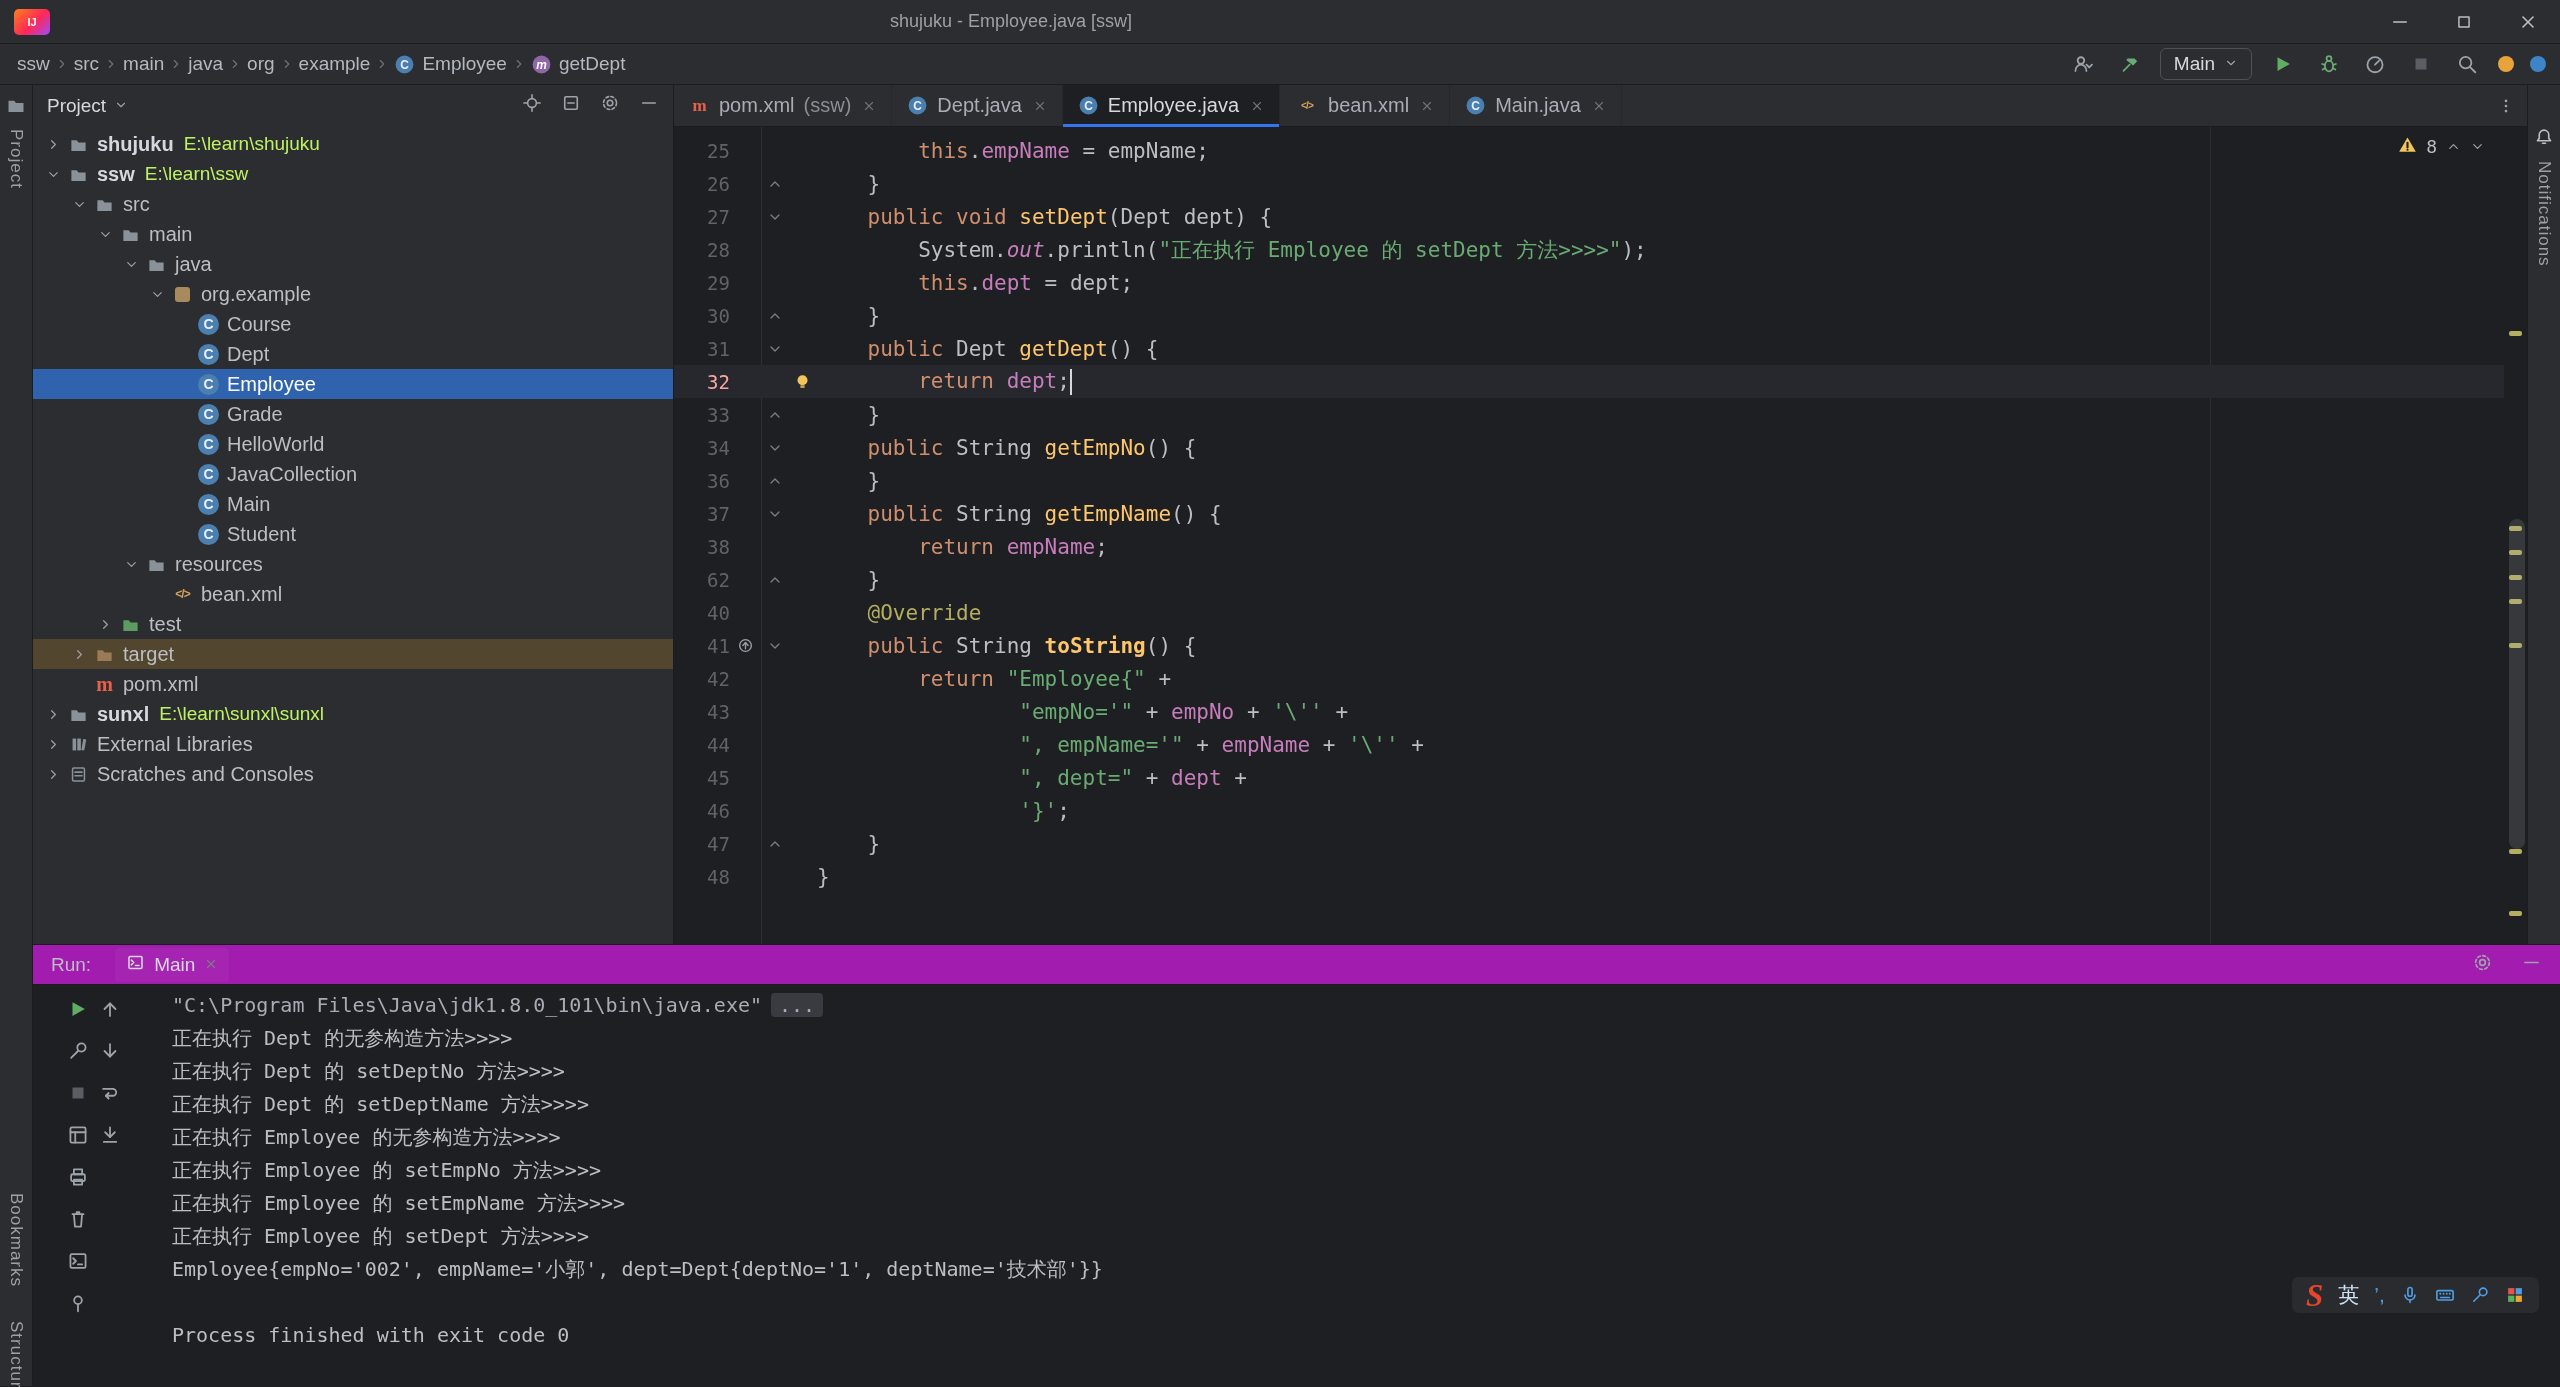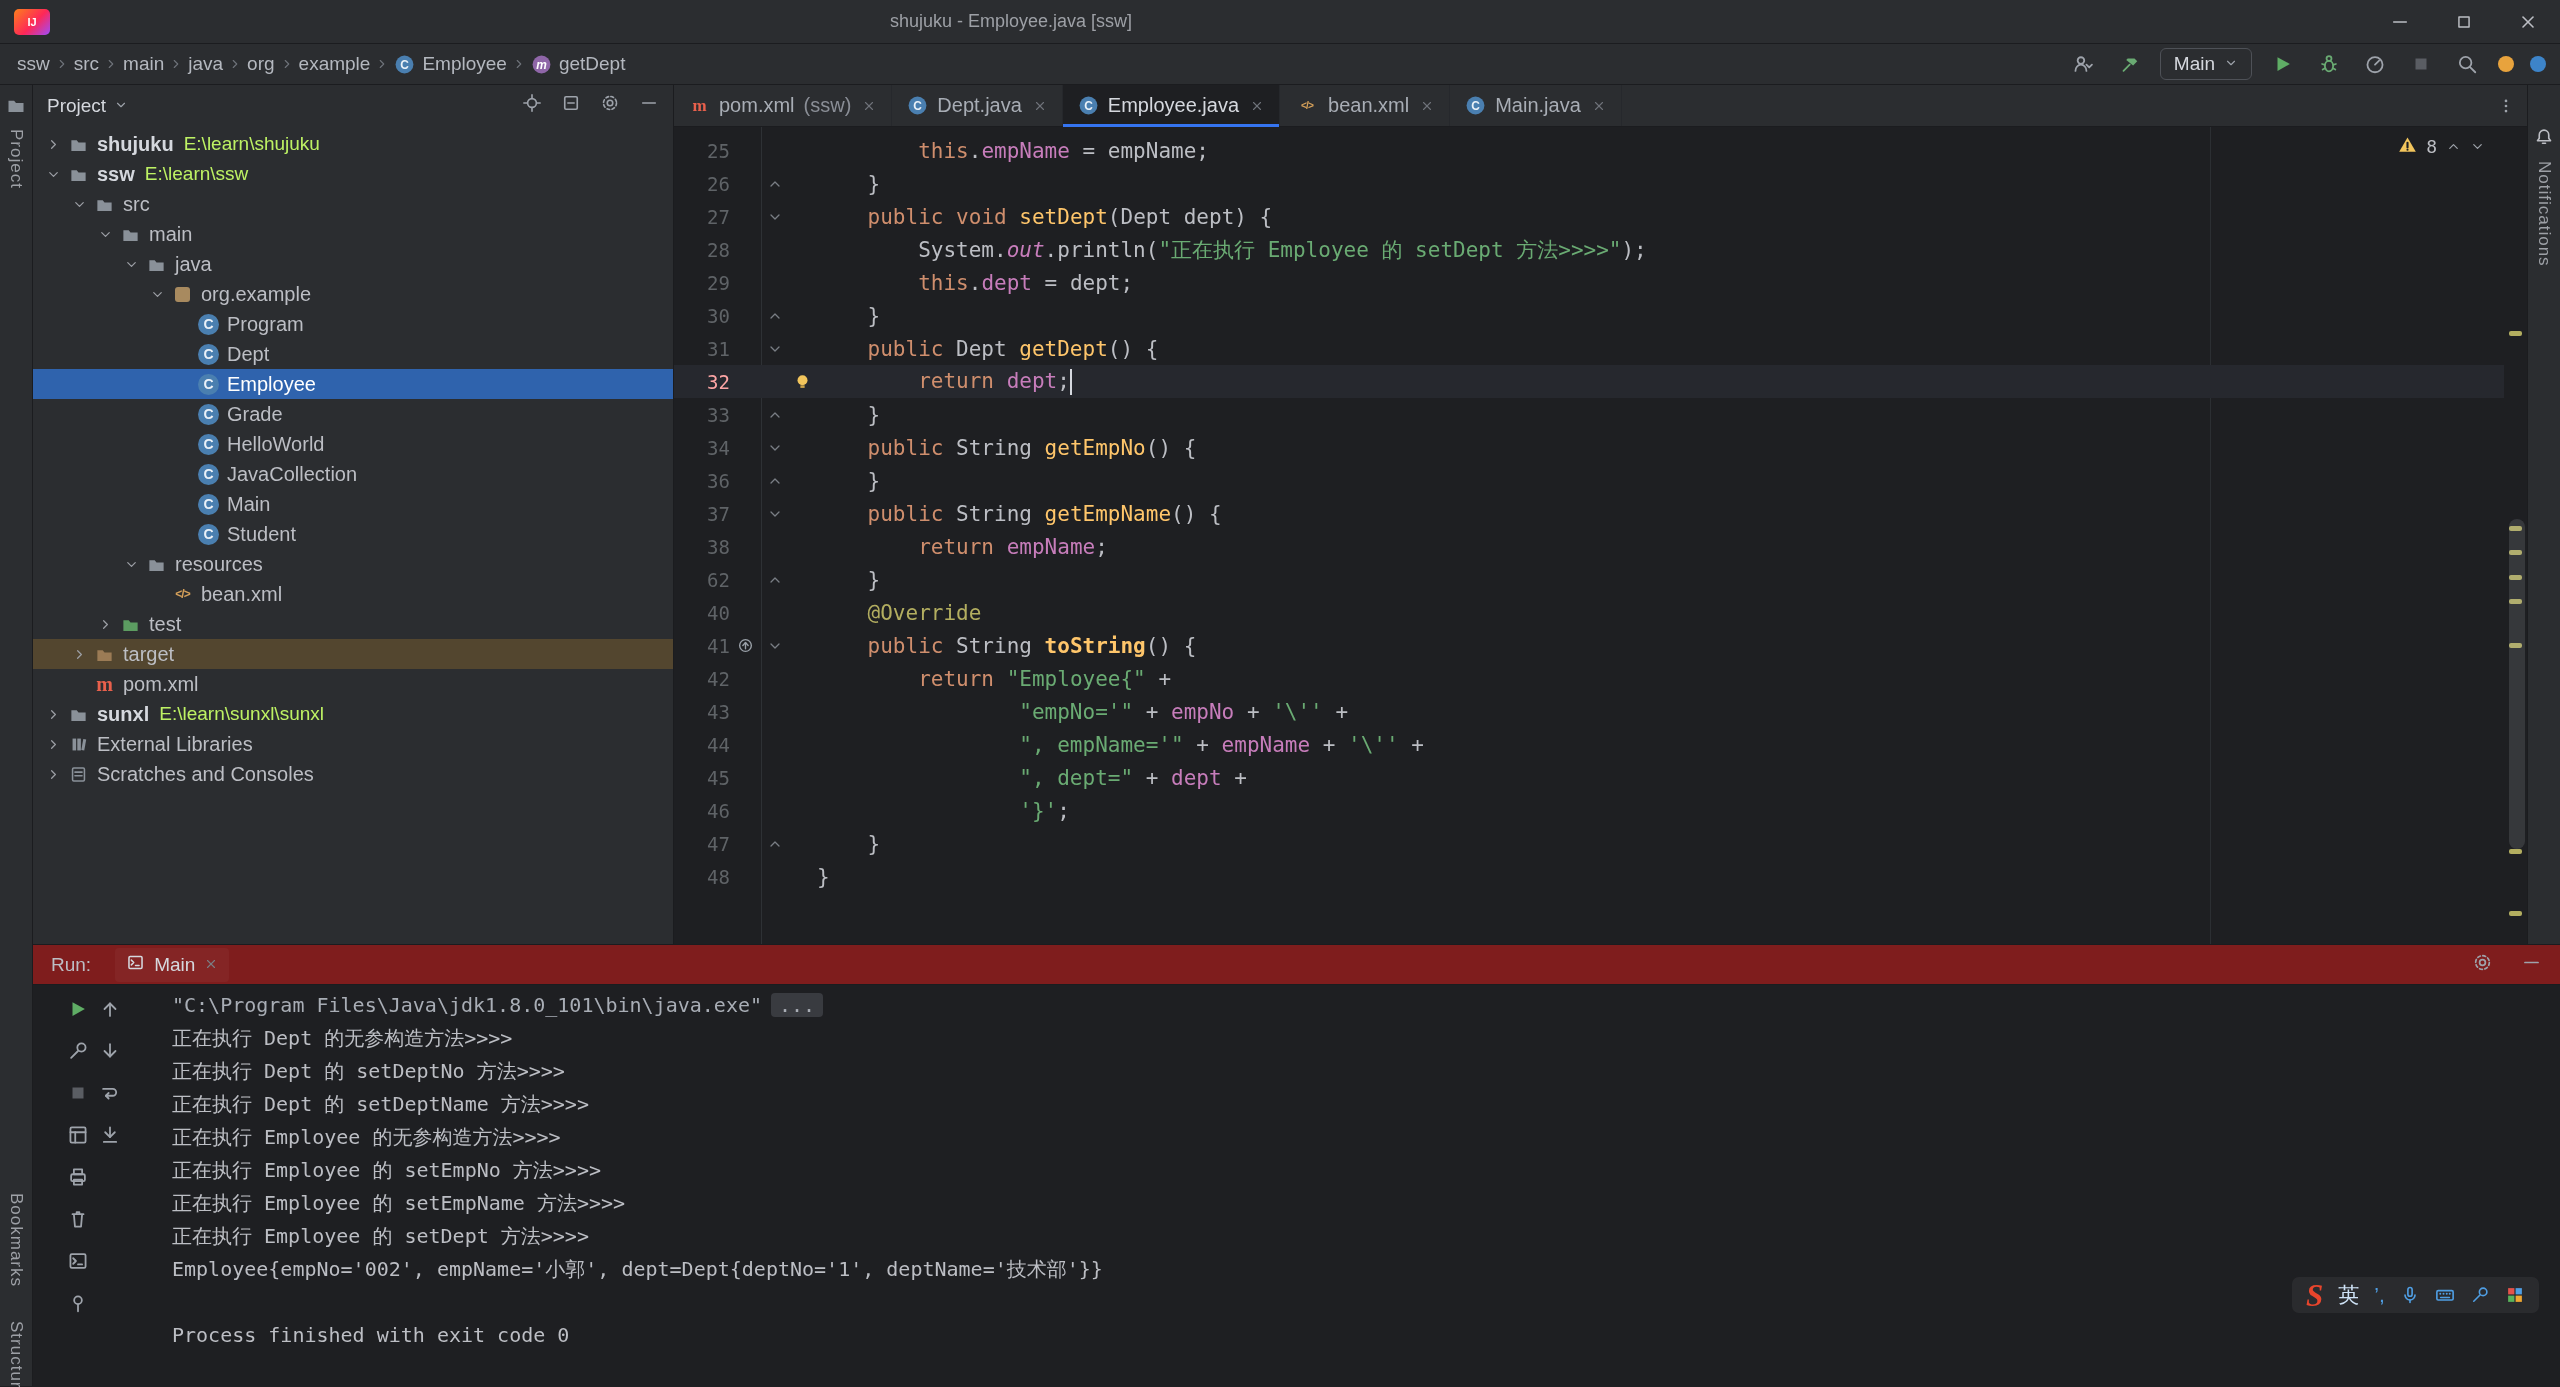--- a/index.html
+++ b/index.html
@@ -76,21 +76,21 @@
   .pl{color:#bcbec4}.kw{color:#cf8e6d}.fld{color:#c77dbb}.fldi{color:#c77dbb;font-style:italic}
   .mth{color:#ffc66b}.mthb{color:#ffc66b;font-weight:bold}.str{color:#6aab73}.ann{color:#b3ae60}
   .caret{display:inline-block;width:2px;height:26px;background:#d5d8de;vertical-align:middle}
   .inspect{position:absolute;top:8px;right:42px;display:flex;align-items:center;gap:9px;font-size:18px;color:#bcbec4}
   .inspect .chv{color:#9ea3ab;display:flex}
   .smark{position:absolute;right:5px;width:13px;height:5px;border-radius:2px;background:#b3ae60}
   .sthumb{position:absolute;right:2px;width:16px;border-radius:8px;background:rgba(166,170,180,0.18)}
 
   
   .runpanel{flex:1;border-top:1px solid #1b1c1f;display:flex;flex-direction:column;background:#1e1f22;min-height:0}
-  .run-header{height:40px;flex:none;background:#7f1d1d;border-bottom:1px solid #1b1c1f;display:flex;align-items:center;padding:0 18px;font-size:19px}
+  .run-header{height:40px;flex:none;background:#a21caf;border-bottom:1px solid #1b1c1f;display:flex;align-items:center;padding:0 18px;font-size:19px}
   .run-label{color:#bcbec4}
   .run-tab{display:flex;align-items:center;gap:9px;margin-left:24px;padding:5px 11px;color:#d5d8de;background:rgba(255,255,255,0.04);border-radius:4px}
   .run-right{margin-left:auto;display:flex;align-items:center;gap:28px;color:#9ea3ab}
   .run-body{flex:1;display:flex;min-height:0}
   .run-toolbar{width:122px;flex:none;display:flex;justify-content:center;gap:10px;padding-top:13px}
   .rtcol{display:flex;flex-direction:column;align-items:center;gap:20px}
   .rticon{display:flex;color:#9ea3ab}
   .console{flex:1;font-family:"DejaVu Sans Mono",monospace;font-size:20px;line-height:33px;padding:4px 0 0 17px;color:#bcbec4;overflow:hidden}
   .console .cmd{color:#a8adb5}
   .console .chip{background:#393b40;border-radius:4px;padding:0 8px;margin-left:9px;color:#a8adb5}
@@ -445,21 +445,21 @@
               <span class="ticon">
                 <span class="li ic-pkg"></span>
               </span>
               <span class="tlabel">org.example</span>
             </div>
             <div class="trow" style="padding-left: 138px;">
               <span class="tchev"></span>
               <span class="ticon">
                 <span class="li ic-class">C</span>
               </span>
-              <span class="tlabel">Program</span>
+              <span class="tlabel">Course</span>
             </div>
             <div class="trow" style="padding-left: 138px;">
               <span class="tchev"></span>
               <span class="ticon">
                 <span class="li ic-class">C</span>
               </span>
               <span class="tlabel">Dept</span>
             </div>
             <div class="trow selected" style="padding-left: 138px;">
               <span class="tchev"></span>

